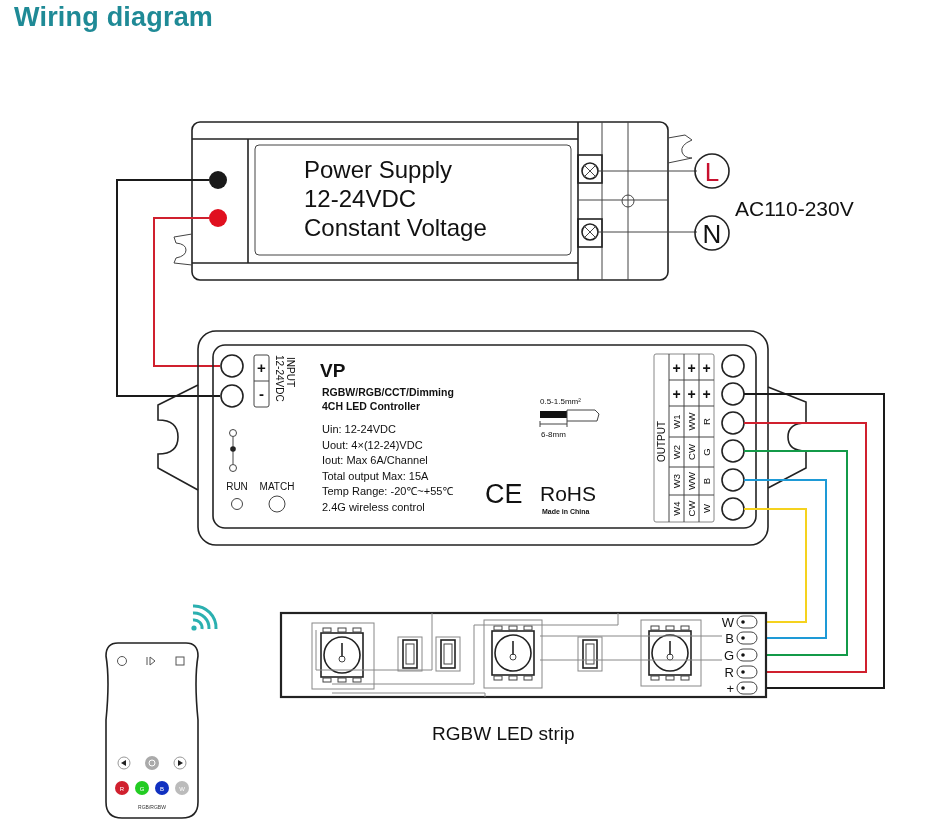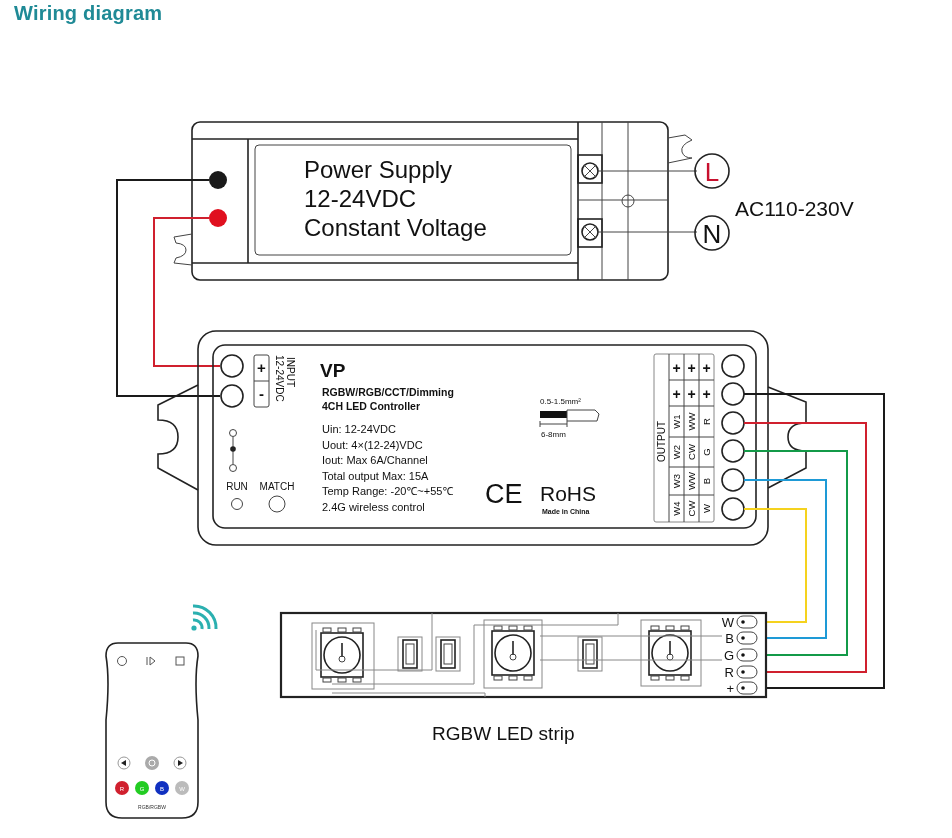--- a/index.html
+++ b/index.html
@@ -1,17 +1,17 @@
 <!DOCTYPE html>
 <html><head>
 <meta charset="utf-8">
 <style>
   html,body{margin:0;padding:0;background:#fff;}
   body{width:952px;height:838px;position:relative;overflow:hidden;font-family:"Liberation Sans",sans-serif;}
-  #title{position:absolute;left:14px;top:2px;font-size:20px;font-weight:bold;color:#1f8a96;letter-spacing:0.2px;text-align:center;}
+  #title{position:absolute;left:14px;top:2px;font-size:27px;font-weight:bold;color:#1f8a96;letter-spacing:0.2px;text-align:center;}
   svg{position:absolute;left:0;top:0;}
   .ln{fill:none;stroke:#222;stroke-width:1.6;}
   .thin{fill:none;stroke:#444;stroke-width:1;}
   .gr{fill:none;stroke:#888;stroke-width:1;}
   .txt{font-family:"Liberation Sans",sans-serif;fill:#111;}
 </style>
 </head>
 <body>
 
 <div id="title">Wiring diagram</div>

